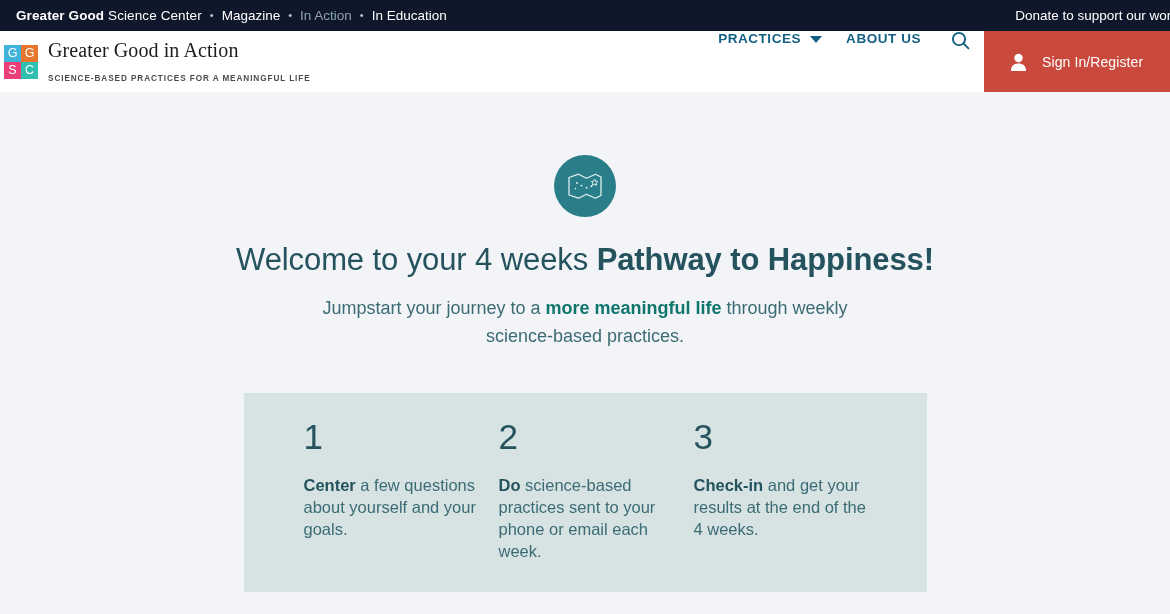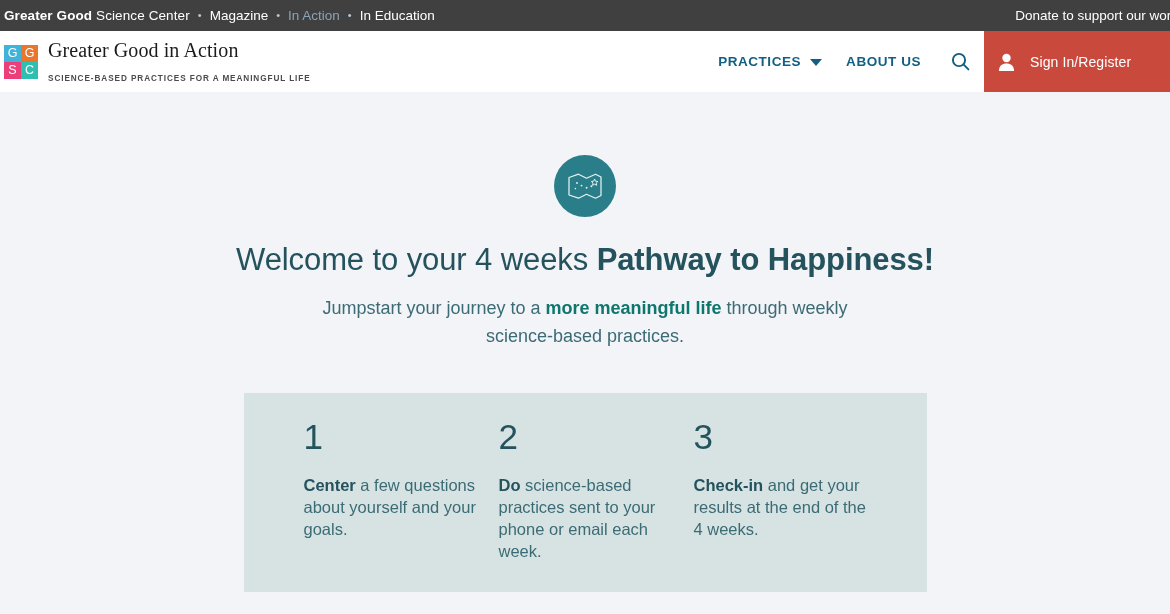--- a/index.html
+++ b/index.html
@@ -12,24 +12,24 @@
     font-family: "Liberation Sans", sans-serif;
     background: #f3f4f8;
     color: #24535e;
     -webkit-font-smoothing: antialiased;
   }
 
   
   .topbar {
     position: relative;
     height: 31px;
-    background: #404040;
-    display: flex;
-    align-items: center;
-    padding: 0 0 0 4px;
+    background: #0f172a;
+    display: flex;
+    align-items: center;
+    padding: 0 0 0 16px;
     white-space: nowrap;
     overflow: visible;
   }
   .topbar-nav {
     display: flex;
     align-items: center;
     font-size: 13.5px;
     color: #ffffff;
   }
   .brandlink {
@@ -125,21 +125,21 @@
     color: #4b4b4b;
     margin-top: 12px;
   }
 
   .header-nav {
     position: absolute;
     right: 186px;
     top: 0;
     height: 61px;
     display: flex;
-    align-items: center;
+    align-items: flex-start;
     gap: 0;
   }
   .nav-item {
     display: flex;
     align-items: center;
     color: #115f83;
     font-size: 13.5px;
     font-weight: 700;
     letter-spacing: .55px;
     padding: 0 12px;
@@ -161,21 +161,21 @@
   }
   .signin {
     position: absolute;
     right: 0;
     top: 0;
     width: 186px;
     height: 61px;
     background: #c94a3d;
     display: flex;
     align-items: center;
-    padding-left: 14px;
+    padding-left: 26px;
     color: #ffffff;
     font-size: 14px;
   }
   .signin-label { padding-left: 15px; letter-spacing: .1px; }
 
   
   .page {
     height: 522px;
     background: #f3f4f8;
     display: flex;

